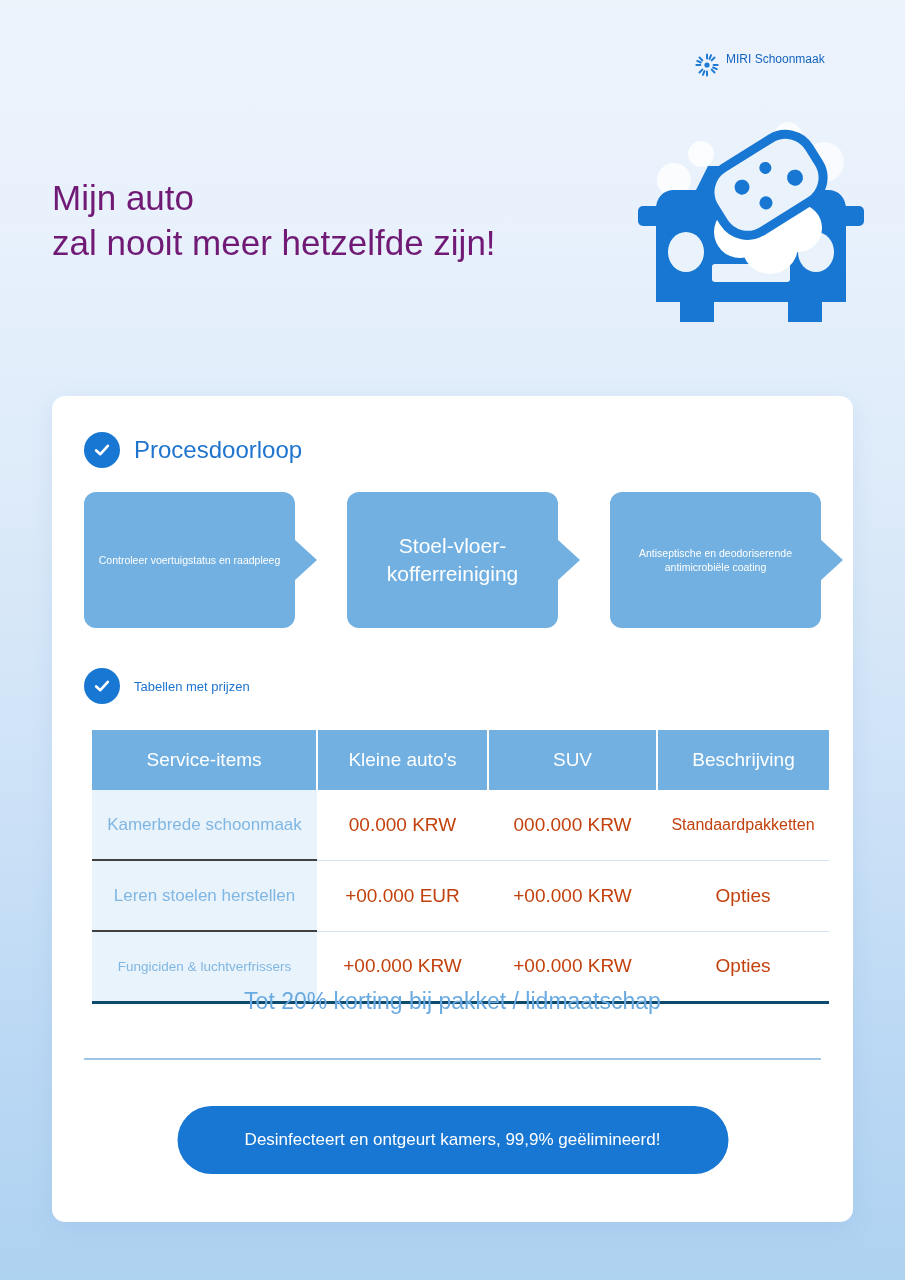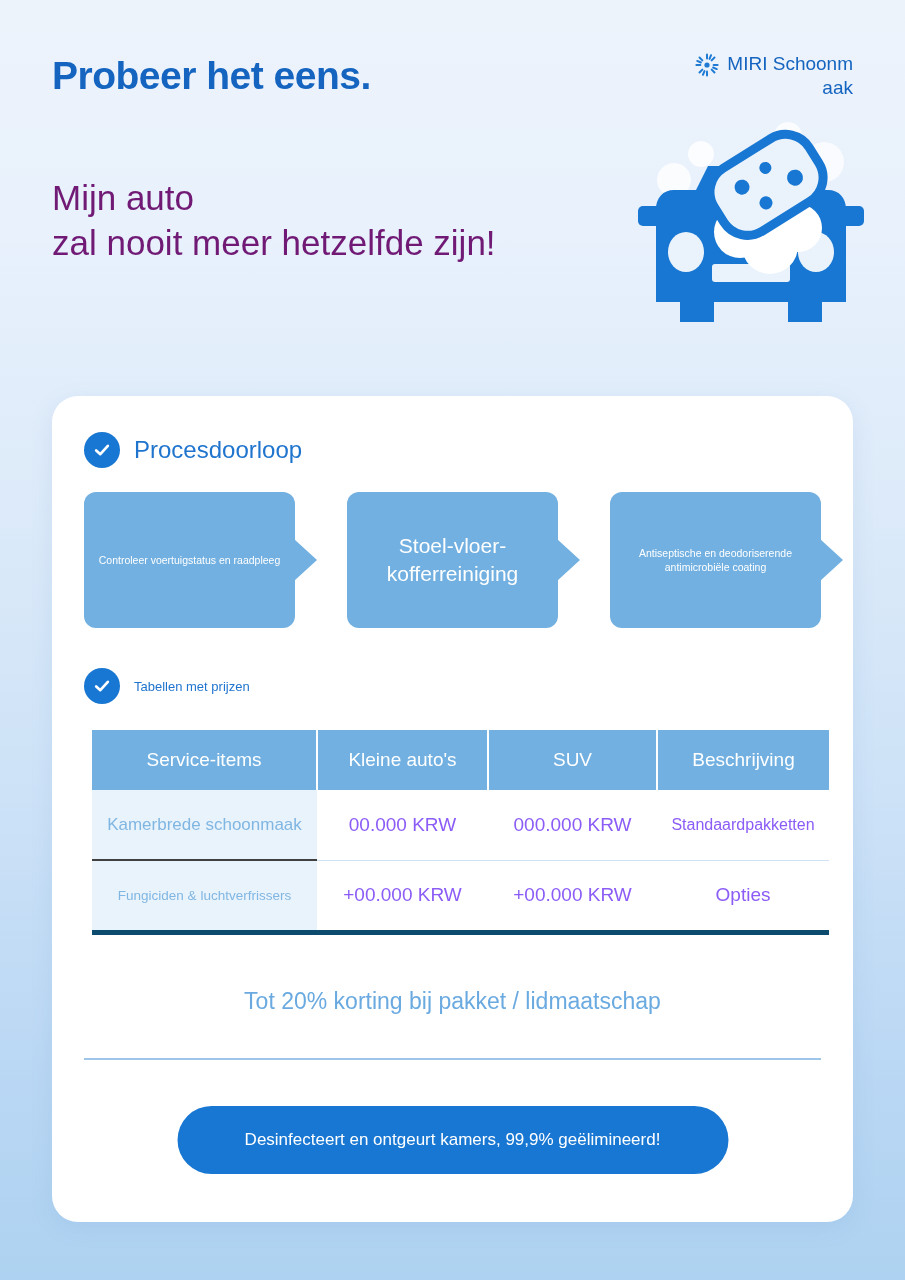--- a/index.html
+++ b/index.html
@@ -52,45 +52,45 @@
     gap: 7px;
     width: 158px;
   }
   .logo-mark {
     flex: 0 0 auto;
     width: 24px;
     height: 24px;
     margin-top: 1px;
   }
   .logo-text {
-    font-size: 19px;
+    font-size: 12px;
     color: #1565c0;
     line-height: 1.28;
-    text-align: right;
+    text-align: center;
     word-break: break-all;
   }
 
   
   .car-art {
     position: absolute;
     left: 636px;
     top: 112px;
     width: 230px;
     height: 245px;
   }
 
   
   .card {
     position: absolute;
     left: 52px;
     top: 396px;
     width: 801px;
     height: 826px;
     background: #ffffff;
-    border-radius: 26px;
+    border-radius: 13px;
     box-shadow: 0 6px 22px rgba(90,140,200,0.13);
     box-sizing: border-box;
   }
 
   .section-head {
     display: flex;
     align-items: center;
     gap: 14px;
   }
   .section-head.primary { position: absolute; left: 32px; top: 36px; }
@@ -177,24 +177,24 @@
     vertical-align: middle;
   }
   .ptable thead th:last-child { border-right: none; }
 
   .ptable tbody td {
     height: 67px;
     text-align: center;
     vertical-align: middle;
     border-bottom: 1px solid #cfe2f5;
     font-size: 19px;
-    color: #8b5cf6;
-    font-weight: 400;
-  }
-  .ptable tbody tr:last-child td { border-bottom: 5px solid #0c4a6e; }
+    color: #c2410c;
+    font-weight: 400;
+  }
+  .ptable tbody tr:last-child td { border-bottom: 3px solid #0c4a6e; }
 
   .ptable tbody td.name {
     background: #e9f3fc;
     color: #80b6e2;
     border-bottom: 2px solid #404040;
   }
   .ptable tbody td.name.n0 { font-size: 17px; }
   .ptable tbody td.name.n1 { font-size: 17px; }
   .ptable tbody td.name.n2 { font-size: 13.5px; }
   .ptable tbody td.desc.d0 { font-size: 16px; }
@@ -231,21 +231,20 @@
     height: 68px;
     cursor: pointer;
     font-family: "Liberation Sans", sans-serif;
   }
 </style>
 </head>
 <body>
 
 <div class="hero">
 
-  <div class="headline">Probeer het eens.</div>
 
   <div class="subheadline" style="white-space:pre-line;">Mijn auto
 zal nooit meer hetzelfde zijn!</div>
 
   <div class="logo">
     <span class="logo-mark">
       <svg viewBox="0 0 24 24" width="24" height="24" aria-hidden="true">
         <g fill="#1f7ad4">
           <circle cx="12" cy="12" r="2.6"></circle>
           <g>
@@ -360,20 +359,26 @@
       </tr>
     </thead>
     <tbody>
       <tr>
         <td class="name n0">Kamerbrede schoonmaak</td>
         <td>00.000 KRW</td>
         <td>000.000 KRW</td>
         <td class="desc d0">Standaardpakketten</td>
       </tr>
       <tr>
+        <td class="name n1">Leren stoelen herstellen</td>
+        <td>+00.000 EUR</td>
+        <td>+00.000 KRW</td>
+        <td class="desc">Opties</td>
+      </tr>
+      <tr>
         <td class="name n2">Fungiciden &amp; luchtverfrissers</td>
         <td>+00.000 KRW</td>
         <td>+00.000 KRW</td>
         <td class="desc">Opties</td>
       </tr>
     </tbody>
   </table>
 
   <div class="promo">Tot 20% korting bij pakket / lidmaatschap</div>
   <div class="promo-rule"></div>

